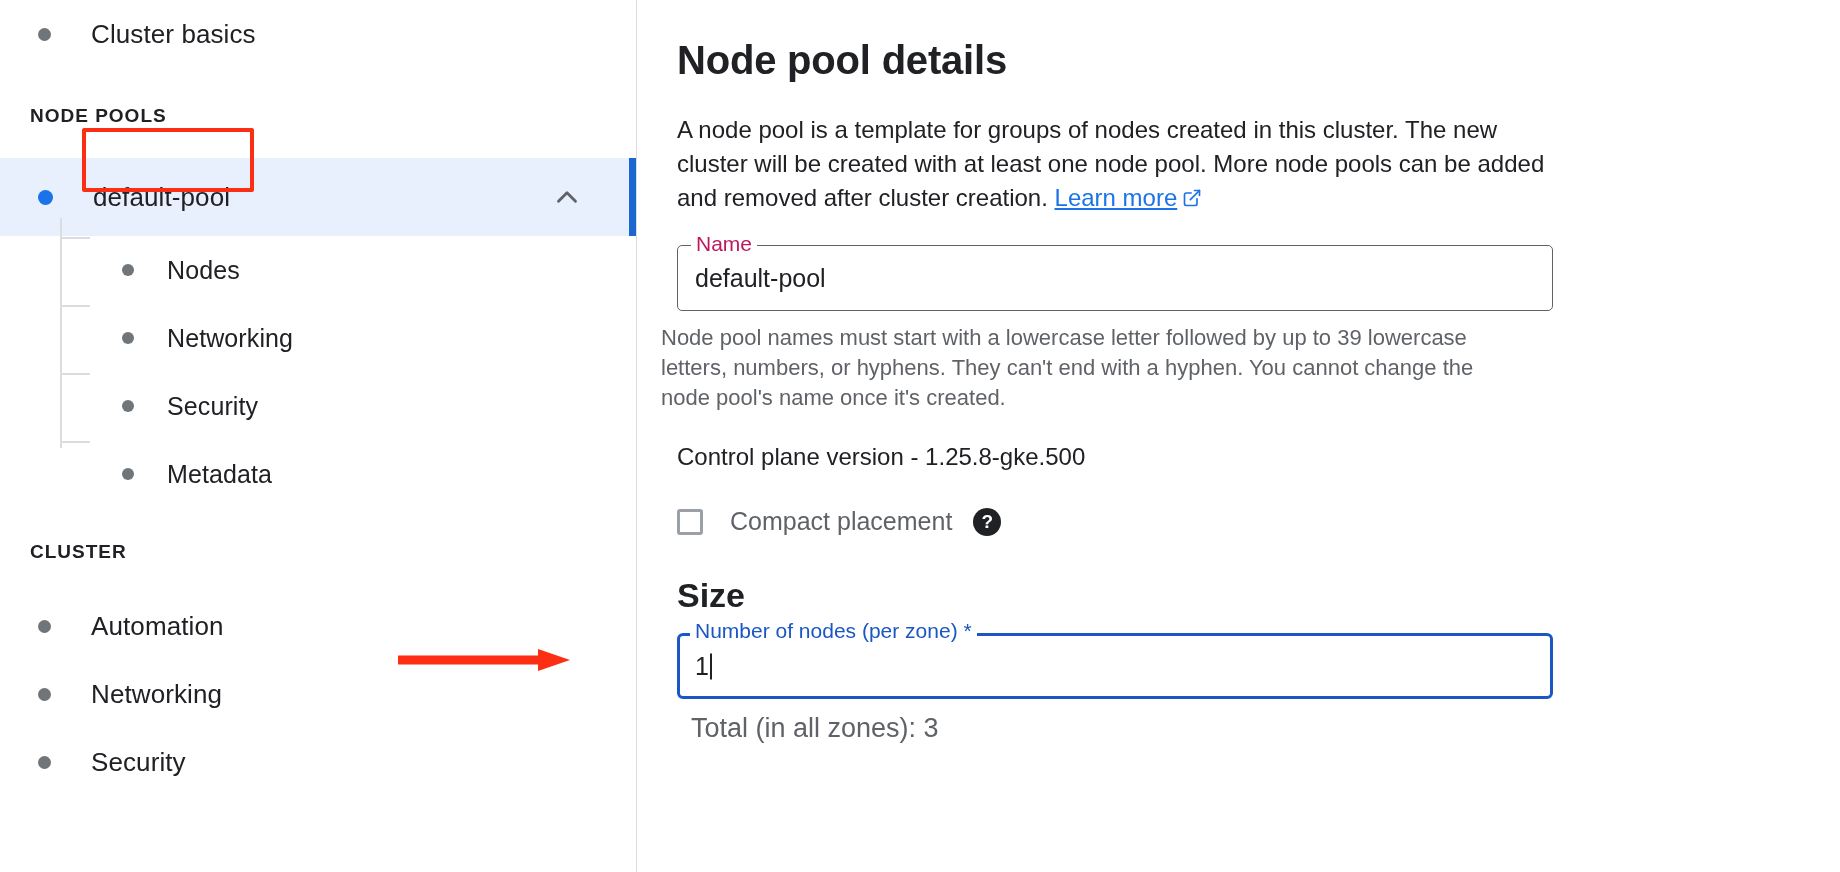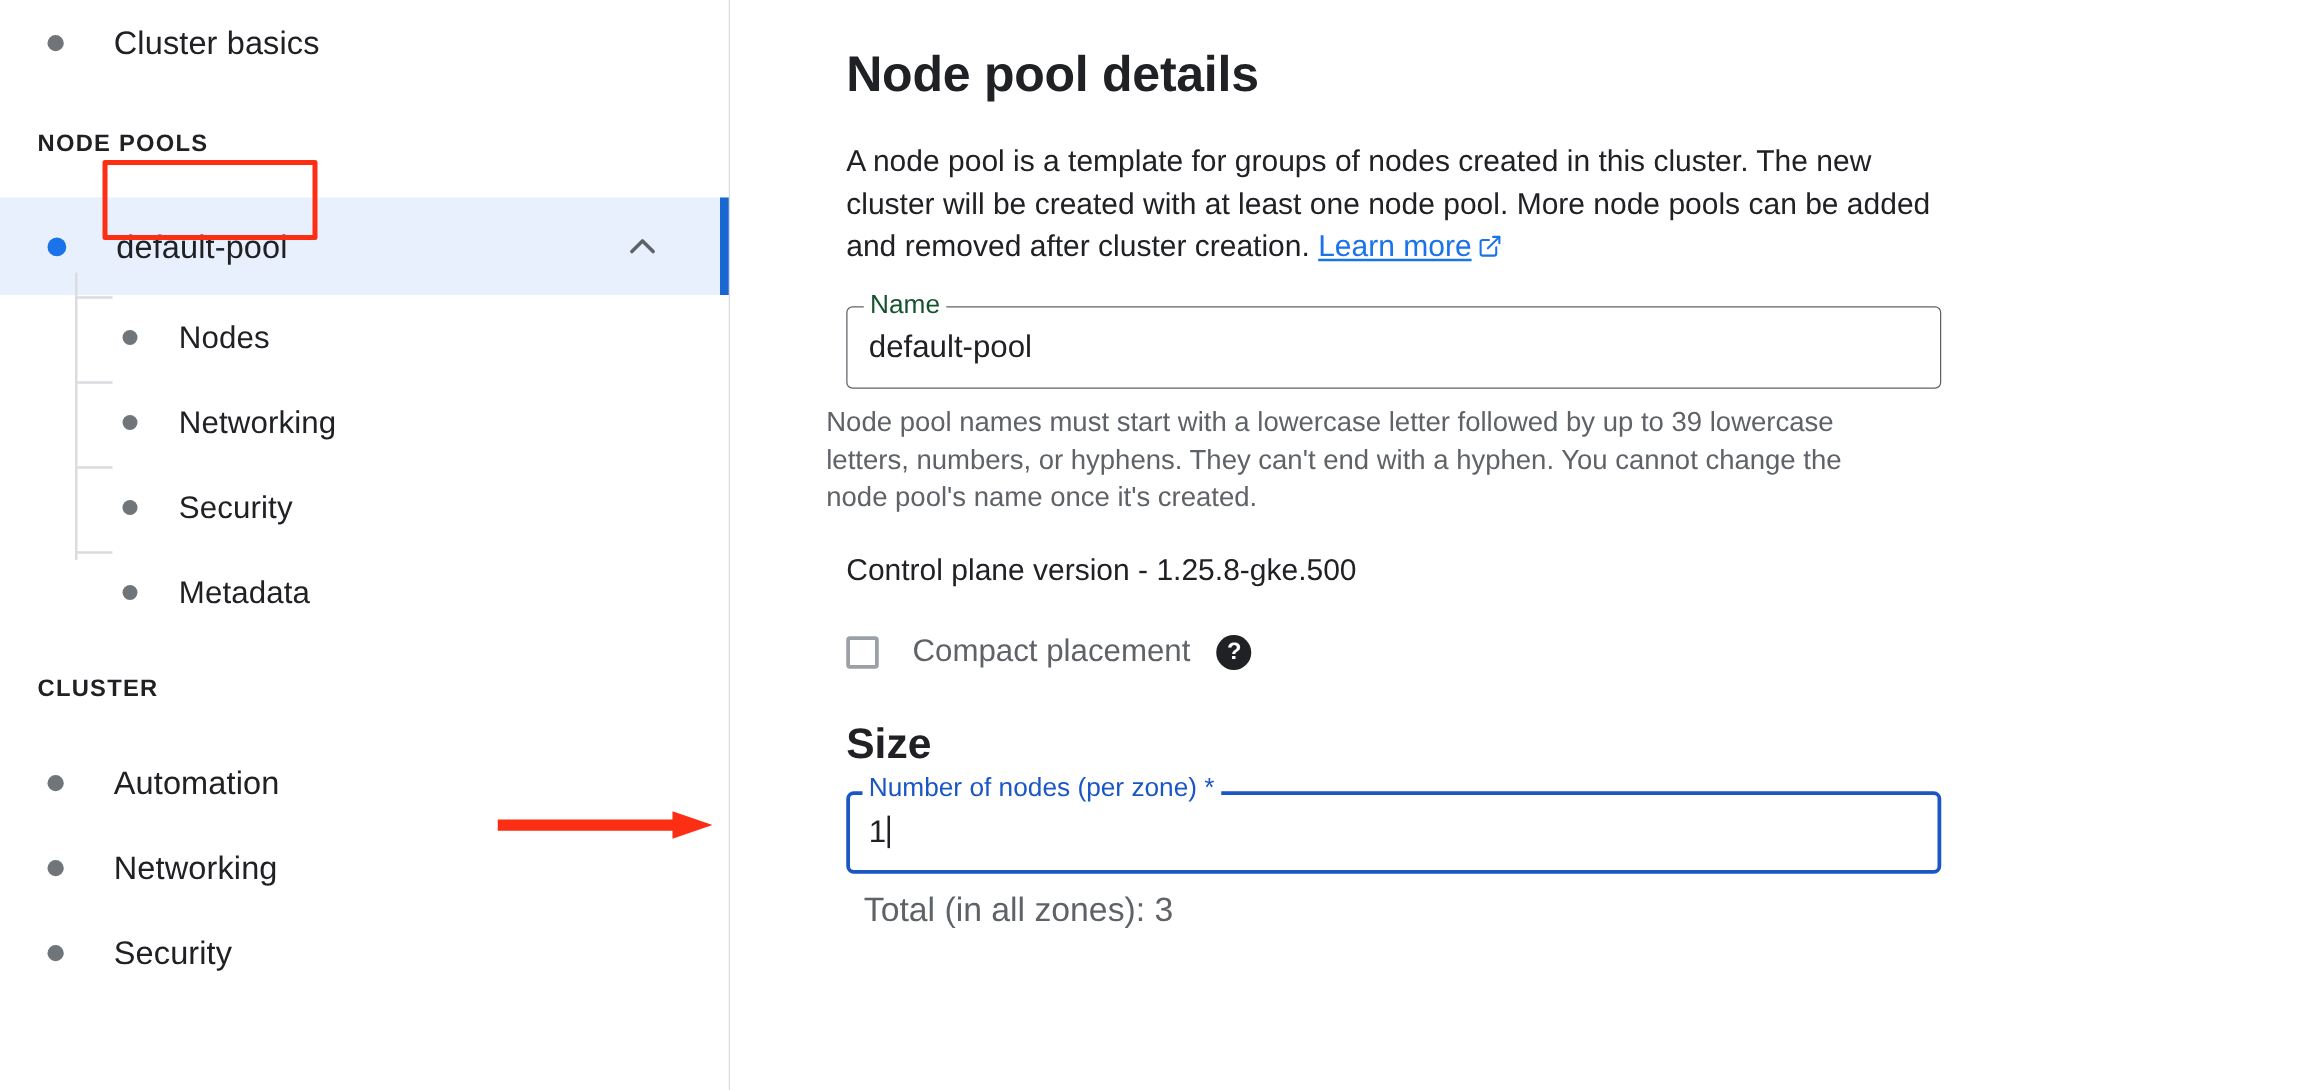--- a/index.html
+++ b/index.html
@@ -15,21 +15,21 @@
     width: 1840px;
     height: 872px;
     overflow: hidden;
     background: #fff;
   }
 
   
   .sidebar {
     position: absolute;
     left: 0; top: 0;
-    width: 584px;
+    width: 637px;
     height: 872px;
     background: #fff;
     border-right: 1px solid #dadce0;
   }
   .nav-item {
     position: relative;
     display: flex;
     align-items: center;
     height: 68px;
     cursor: pointer;
@@ -41,21 +41,21 @@
     background: #70757a;
     flex: 0 0 auto;
   }
   .nav-item .label {
     margin-left: 40px;
     font-size: 26px;
     color: #202124;
     letter-spacing: .1px;
     white-space: nowrap;
   }
-  .nav-item.child { padding-left: 98px; }
+  .nav-item.child { padding-left: 98px; margin-left: 24px; }
   .nav-item.child .dot { width: 12px; height: 12px; }
   .nav-item.child .label { margin-left: 33px; font-size: 25px; }
 
   .section-head {
     font-size: 19px;
     font-weight: bold;
     letter-spacing: 1.0px;
     color: #202124;
     padding-left: 30px;
     height: 40px;
@@ -153,21 +153,21 @@
     border-radius: 5px;
     background: transparent;
   }
   .field .legend {
     position: absolute;
     left: 14px;
     top: -12px;
     background: #fff;
     padding: 0 5px;
     font-size: 21px;
-    color: #14532d;
+    color: #be185d;
     line-height: 22px;
   }
   .field .value {
     position: absolute;
     left: 18px;
     top: 50%;
     transform: translateY(-50%);
     font-size: 25px;
     color: #202124;
   }

